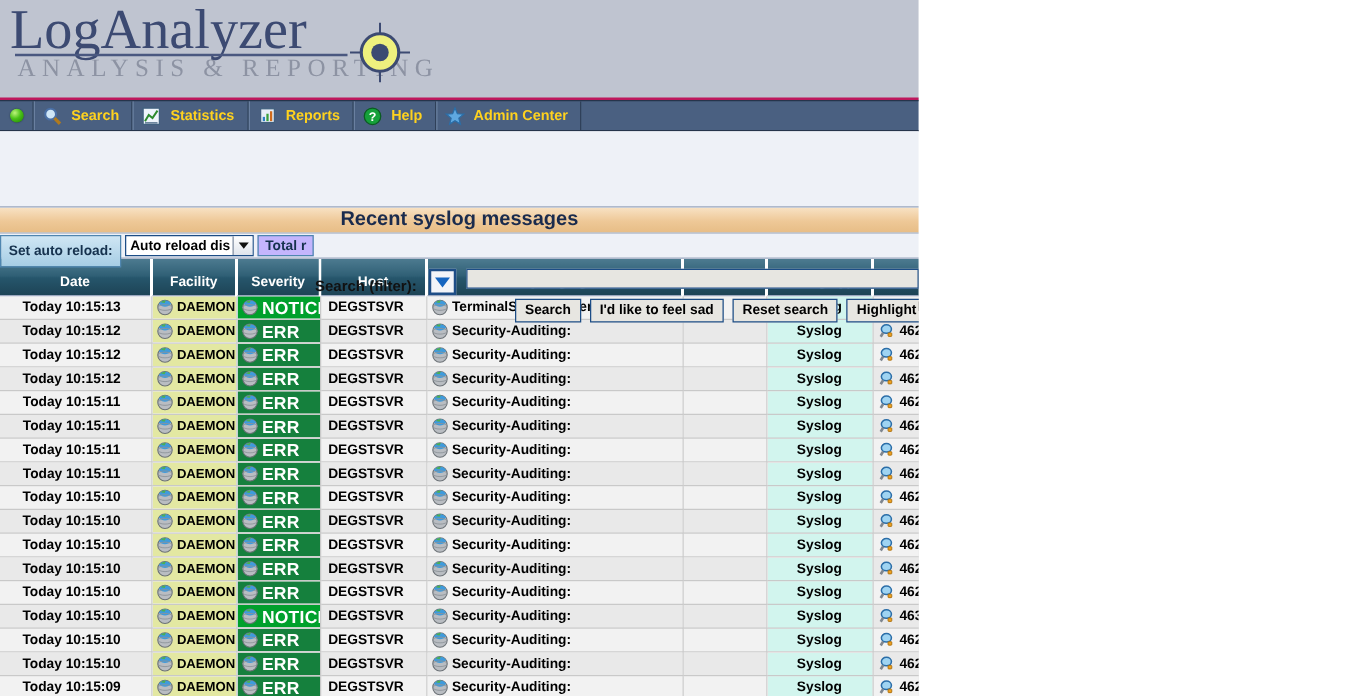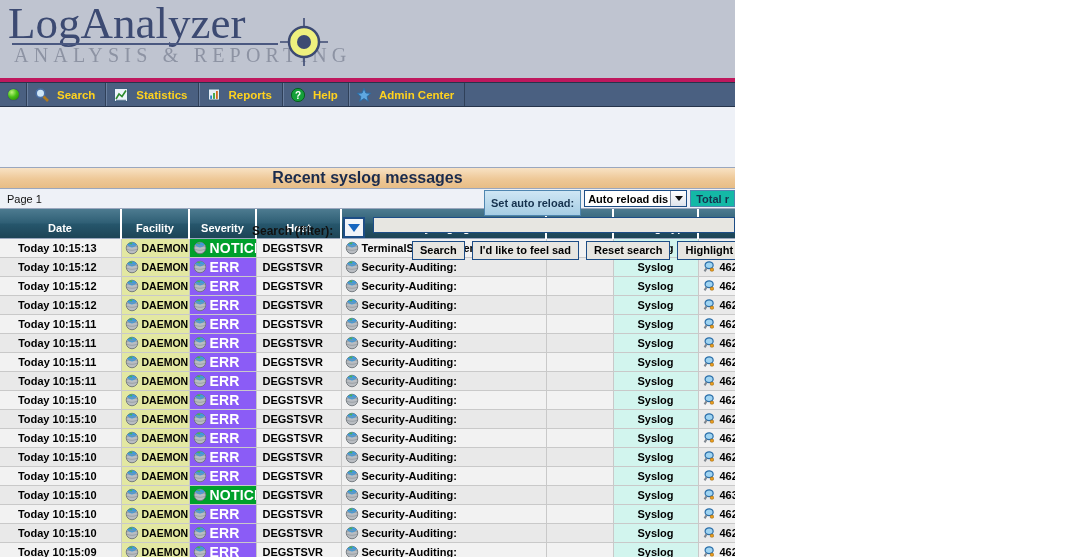--- a/index.html
+++ b/index.html
@@ -14,21 +14,21 @@
     width: 735px; height: 557px;
     overflow: hidden;
     background: #ffffff;
   }
 
   
   .logo-bar {
     position: relative;
     height: 78px;
     background: #bfc4d0;
-    border-bottom: 4px solid #be185d;
+    border-bottom: 2px solid #be185d;
     overflow: hidden;
   }
   .logo-wrap {
     position: absolute; left: 8px; top: 2px;
     width: 330px; height: 66px;
   }
   .logo-title {
     font-family: "Liberation Serif", serif;
     font-size: 45px;
     color: #3c4a72;
@@ -199,21 +199,21 @@
   .sel-arrow i {
     width: 0; height: 0;
     border-left: 4px solid transparent;
     border-right: 4px solid transparent;
     border-top: 5px solid #111;
     display: block;
   }
   .total-box {
     display: flex; align-items: center;
     padding: 0 5px;
-    background: #14b8a6;
+    background: #c4b5fd;
     border: 1px solid #4f86b0;
     margin: 1px 0;
     font-size: 11px; font-weight: bold; color: #15314d;
     white-space: nowrap;
   }
 
   
   .tbl { width: 735px; border-collapse: collapse; table-layout: fixed; }
   .tbl thead th {
     height: 16px;
@@ -257,21 +257,21 @@
 
   td.c-sev { padding: 0 !important; }
   .sev-chip {
     display: flex; align-items: center; height: 18px;
     justify-content: flex-start;
   }
   .sev-chip .lbl {
     font-size: 14px; font-weight: bold; color: #ffffff;
     letter-spacing: .2px;
   }
-  .sev-ERR    { background: #8b5cf6; }
+  .sev-ERR    { background: #15803d; }
   .sev-NOTICE { background: #00a02c; }
 
   .c-host { padding-left: 6px !important; }
   .c-pid  { }
   .c-msgtype {
     background: #d2f5ee !important;
     text-align: center;
   }
   tr.odd td.c-msgtype, tr.even td.c-msgtype { background: #d2f5ee !important; }
   .c-extra { padding: 0 !important; }
@@ -361,21 +361,20 @@
       <button class="fbtn">Reset search</button>
       <button class="fbtn">Highlight</button>
     </div>
   </div>
 
   <div class="title-band">
     <span>Recent syslog messages</span>
   </div>
 
   <div class="page-bar">
-    <div class="page-num">Page 1</div>
     <div class="reload-label">Set auto reload:</div>
     <div class="reload-select">
       <span class="sel-txt">Auto reload dis</span>
       <span class="sel-arrow">
           <i></i>
         </span>
     </div>
     <div class="total-box">Total r</div>
   </div>
 

